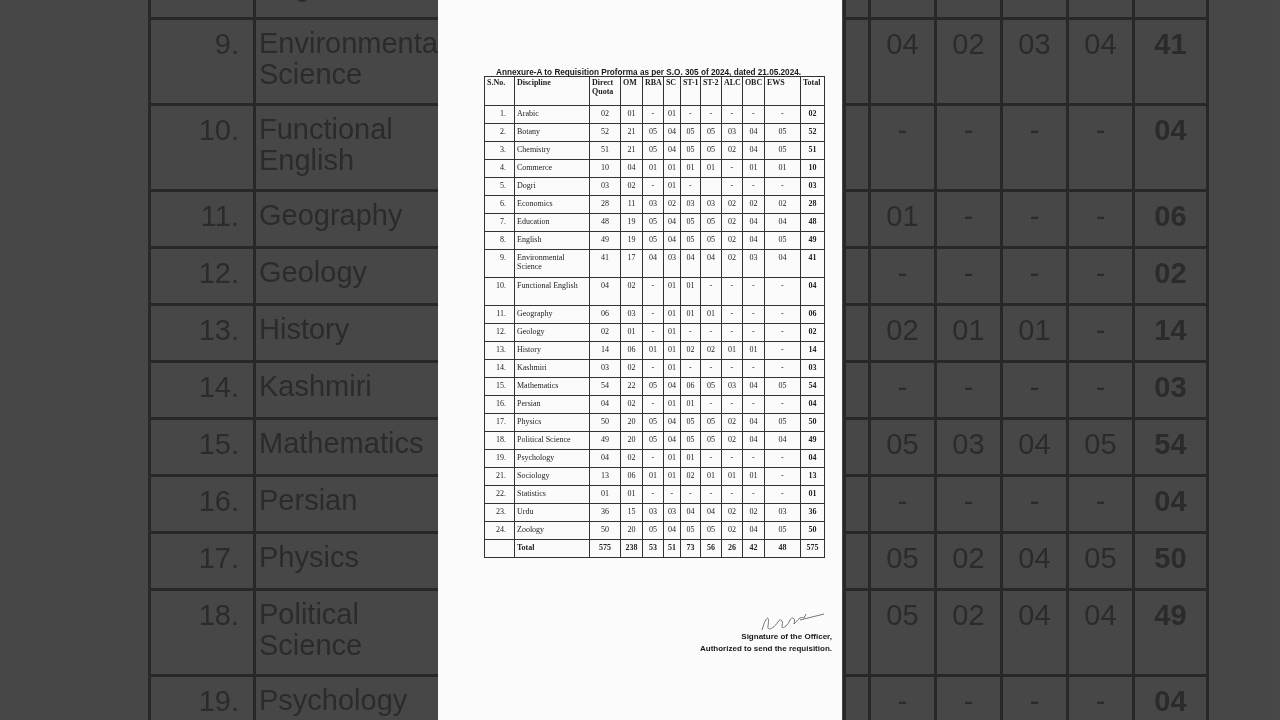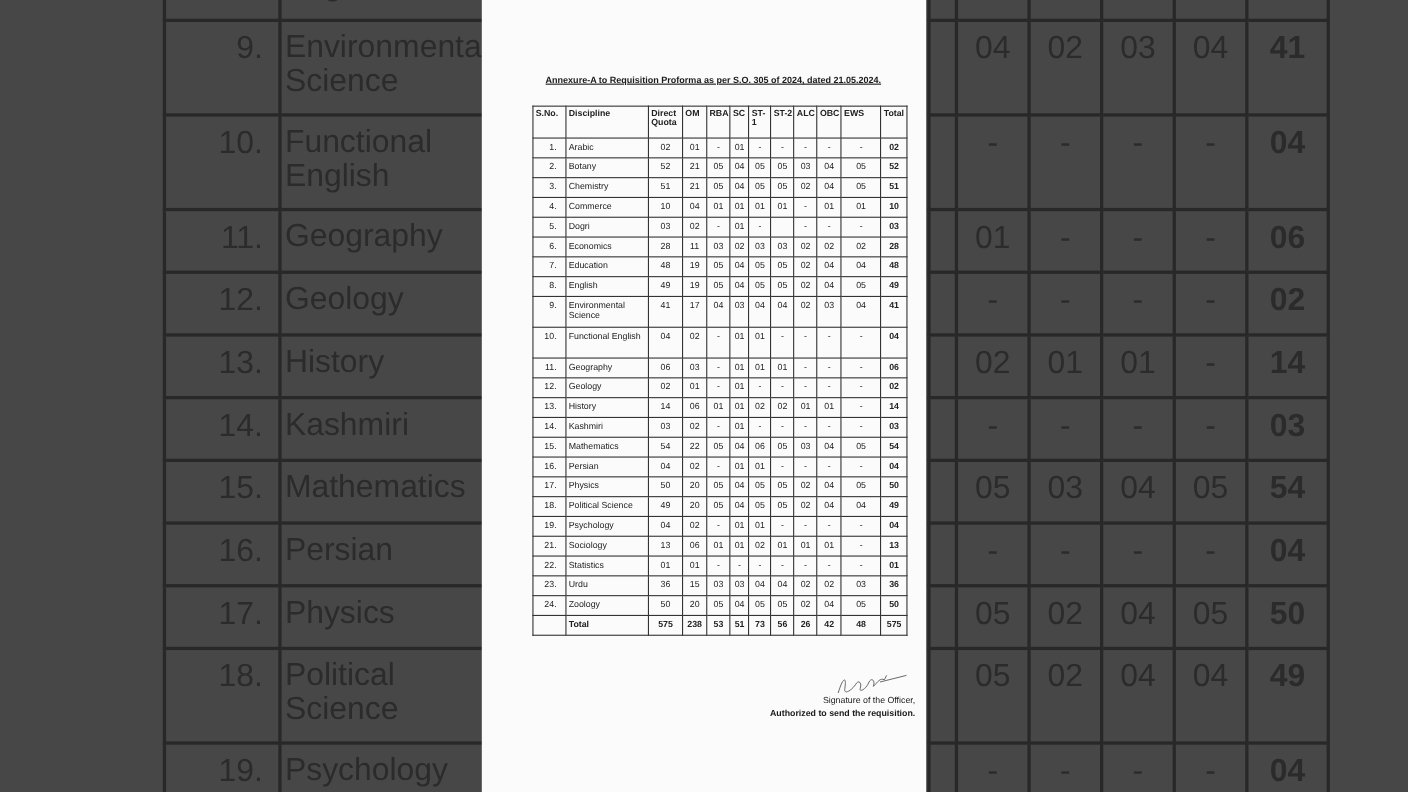--- a/index.html
+++ b/index.html
@@ -15,35 +15,35 @@
   .bg-right { position: absolute; left: 843px; top: -40px; border-collapse: collapse; }
   .bg-right td { border: 3px solid #1e1e1e; color: #222; font-size: 29px; height: 57px; text-align: center; vertical-align: top; padding-top: 8px; width: 66px; }
   .bg-right td.first { width: 25px; }
   .bg-right td.tot { width: 74px; font-weight: bold; }
   .bg-shade { position: absolute; inset: 0; background: rgba(60,60,60,0.35); }
 
   
   .page { position: absolute; left: 438px; top: 0; width: 404px; height: 720px; background: #fbfbfb; }
   .title { position: absolute; left: 58px; top: 68px; font-size: 8.2px; font-weight: bold; color: #1a1a1a; text-decoration: underline; white-space: nowrap; text-align: center; }
 
-  table.req { position: absolute; left: 46px; top: 96px; border-collapse: collapse; font-size: 8px; color: #222; }
+  table.req { position: absolute; left: 46px; top: 76px; border-collapse: collapse; font-size: 8px; color: #222; font-family: Liberation Serif, serif; }
   table.req th, table.req td { border: 1px solid #333; }
   table.req th { font-weight: bold; height: 29px; vertical-align: top; padding: 1px 1px 0 2px; text-align: left; line-height: 9px; }
   table.req td { height: 18px; vertical-align: top; padding-top: 3px; text-align: center; line-height: 9px; }
   table.req td.sno { text-align: right; padding-right: 8px; }
   table.req td.disc { text-align: left; padding-left: 2px; }
   table.req td.tot { font-weight: bold; }
   table.req tr.tall td { height: 28px; }
   table.req tr.total-row td { font-weight: bold; height: 18px; }
   .c-sno { width: 30px; } .c-disc { width: 75px; } .c-dq { width: 31px; } .c-om { width: 22px; }
   .c-rba { width: 17px; } .c-sc { width: 17px; } .c-st1 { width: 20px; } .c-st2 { width: 21px; }
   .c-alc { width: 21px; } .c-obc { width: 22px; } .c-ews { width: 36px; } .c-tot { width: 24px; }
 
   .sig-scribble { position: absolute; left: 316px; top: 610px; width: 80px; height: 24px; }
-  .sig-line1 { position: absolute; right: 10px; top: 632px; font-size: 8px; font-weight: normal; color: #1a1a1a; text-align: right; }
+  .sig-line1 { position: absolute; right: 10px; top: 632px; font-size: 8px; font-weight: bold; color: #1a1a1a; text-align: right; }
   .sig-line2 { position: absolute; right: 10px; top: 644px; font-size: 8px; font-weight: bold; color: #1a1a1a; }
 </style>
 </head>
 <body>
 
 <div class="bg">
   <table class="bg-table">
     <tbody id="bg-left-body">
         <tr>
           <td class="sno" style="height: 57px;">8.</td>

